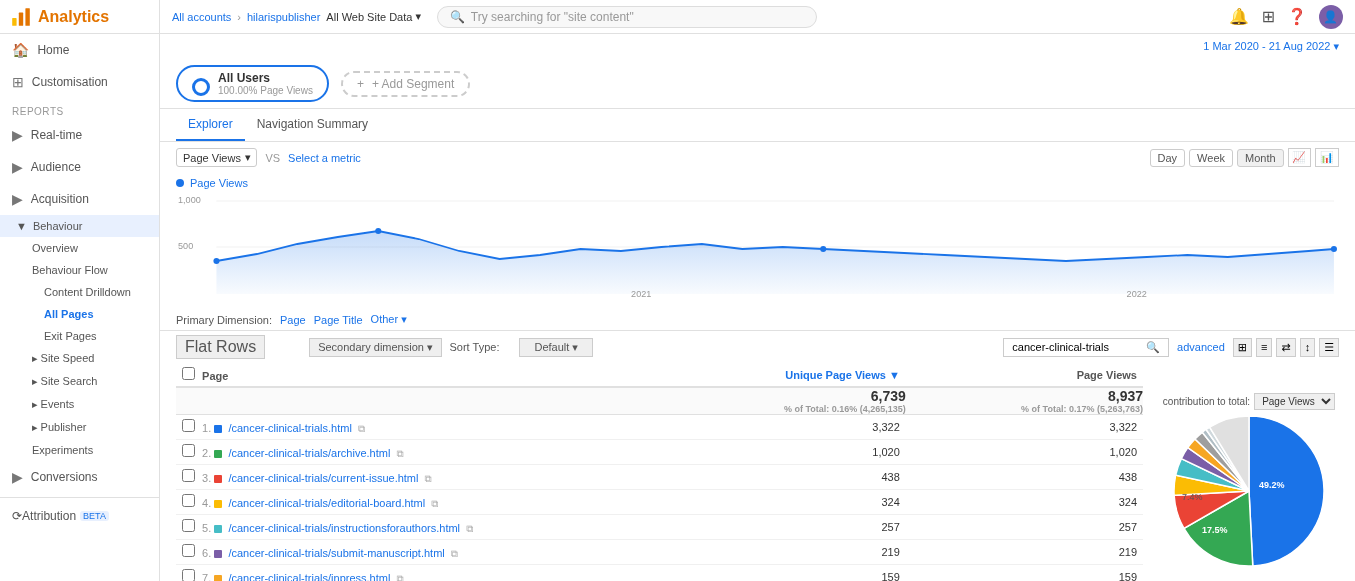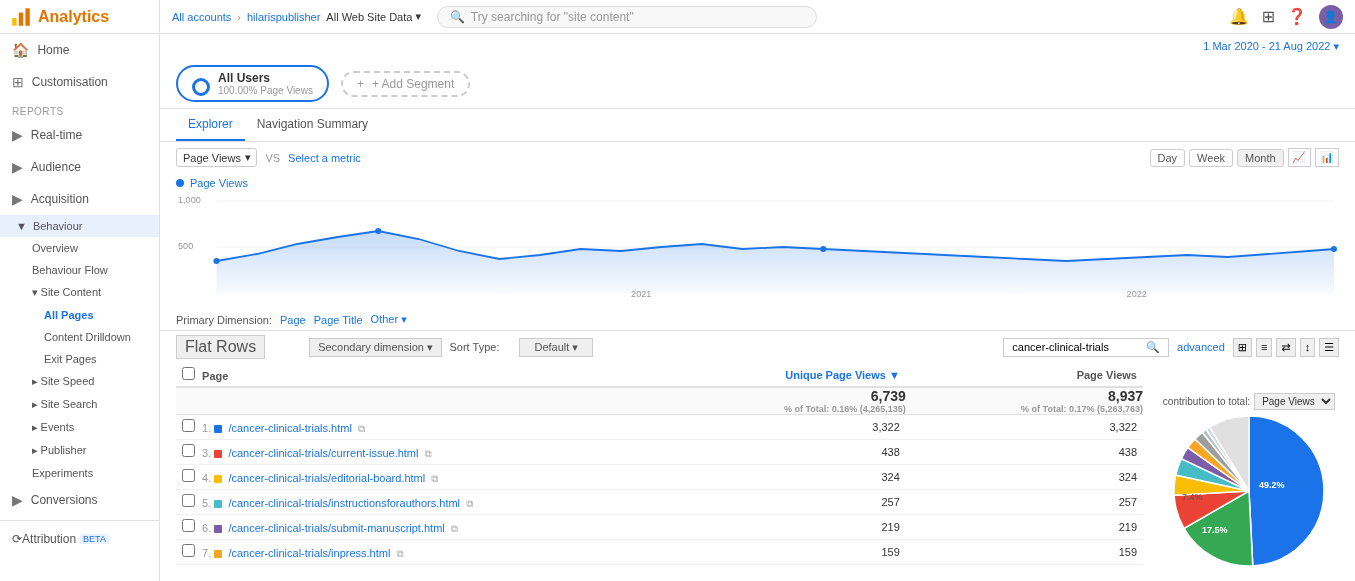--- a/index.html
+++ b/index.html
@@ -377,23 +377,22 @@
     <span class="nav-icon">▶</span>
     <span>Acquisition</span>
   </div>
 
   <div class="behaviour-parent">
     <span class="nav-icon">▼</span>
     <span>Behaviour</span>
   </div>
   <div class="sidebar-sub-item">Overview</div>
   <div class="sidebar-sub-item">Behaviour Flow</div>
-  <div class="sidebar-sub-item">▾ Site Content</div>
+  <div class="sidebar-sub-sub-item">Content Drilldown</div>
   <div class="sidebar-sub-sub-item active">All Pages</div>
-  <div class="sidebar-sub-sub-item">Content Drilldown</div>
   <div class="sidebar-sub-sub-item">Exit Pages</div>
   <div class="sidebar-sub-item">▸ Site Speed</div>
   <div class="sidebar-sub-item">▸ Site Search</div>
   <div class="sidebar-sub-item">▸ Events</div>
   <div class="sidebar-sub-item">▸ Publisher</div>
   <div class="sidebar-sub-item">Experiments</div>
 
   <div class="sidebar-nav-item">
     <span class="nav-icon">▶</span>
     <span>Conversions</span>
@@ -567,20 +566,31 @@
         <tr>
     <td>
       <input type="checkbox" style="margin-right: 4px;">
       <span class="row-num">1.</span>
       <span class="color-dot" style="background:#1a73e8"></span>
       <a class="page-link" href="#">/cancer-clinical-trials.html</a>
       <span class="copy-icon">⧉</span>
     </td>
     <td class="td-num">3,322</td>
     <td class="td-num">3,322</td>
+  </tr>
+            <tr>
+    <td>
+      <input type="checkbox" style="margin-right: 4px;">
+      <span class="row-num">2.</span>
+      <span class="color-dot" style="background:#34a853"></span>
+      <a class="page-link" href="#">/cancer-clinical-trials/archive.html</a>
+      <span class="copy-icon">⧉</span>
+    </td>
+    <td class="td-num">1,020</td>
+    <td class="td-num">1,020</td>
   </tr>
             <tr>
     <td>
       <input type="checkbox" style="margin-right: 4px;">
       <span class="row-num">3.</span>
       <span class="color-dot" style="background:#ea4335"></span>
       <a class="page-link" href="#">/cancer-clinical-trials/current-issue.html</a>
       <span class="copy-icon">⧉</span>
     </td>
     <td class="td-num">438</td>

